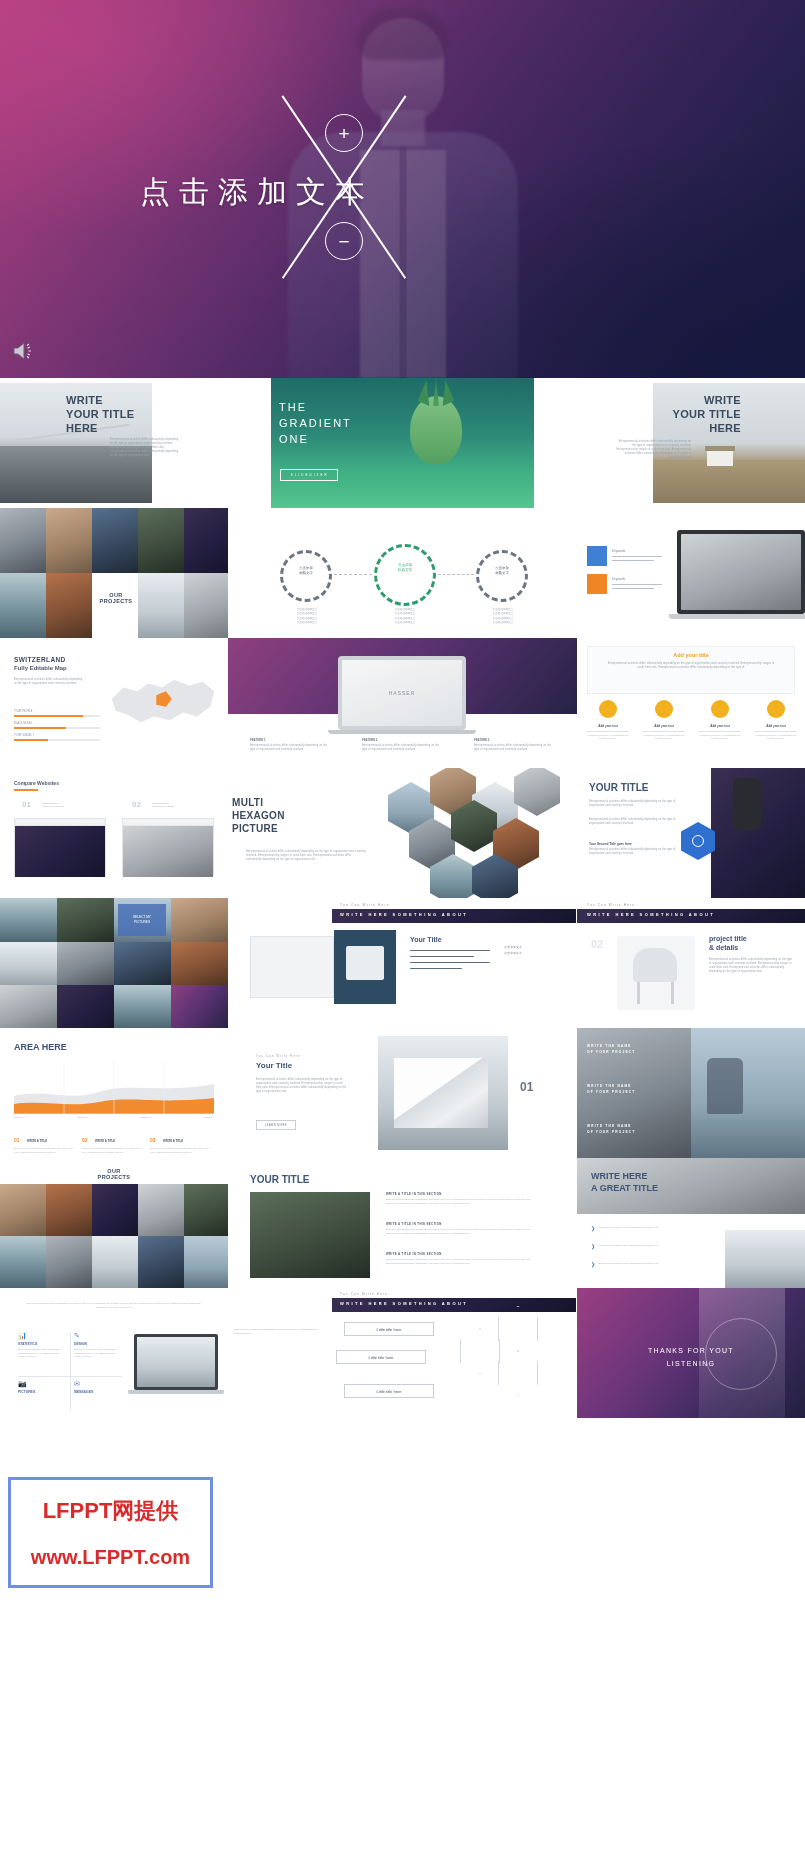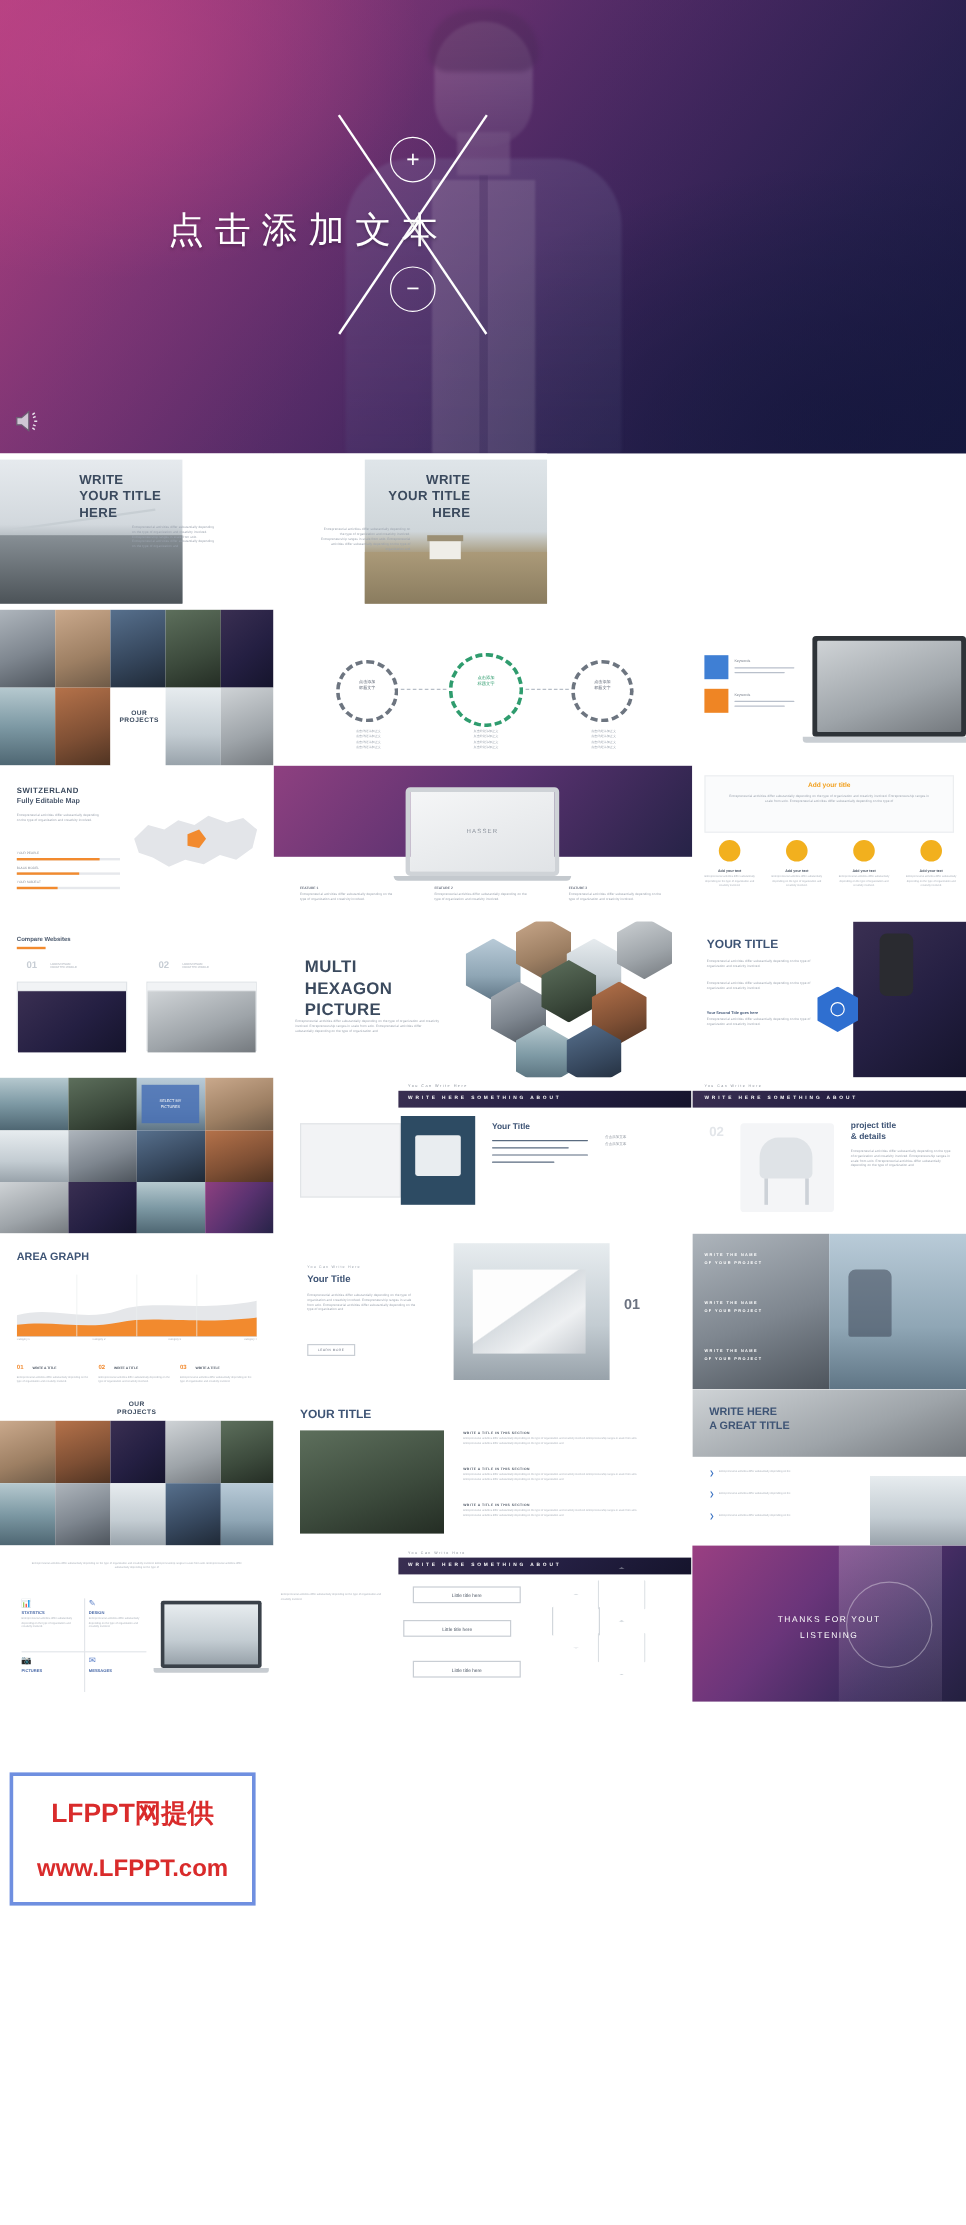--- a/index.html
+++ b/index.html
@@ -168,20 +168,31 @@
       <div class="slide" style="width:228px;">
         <div class="ph-bridge" style="position:absolute;left:0;top:5px;width:152px;height:120px;"></div>
         <div style="position:absolute;left:0;top:68px;width:152px;height:57px;background:linear-gradient(180deg,#878f95,#4c5358);"></div>
         <div style="position:absolute;left:10px;top:54px;width:120px;height:2px;background:#c7ced3;transform:rotate(-8deg);"></div>
         <div class="ttl-dark t-title-lg" style="position:absolute;left:66px;top:16px;width:140px;white-space:pre-line;">WRITE
 YOUR TITLE
 HERE</div>
         <div class="micro" style="position:absolute;left:110px;top:60px;width:70px;">Entrepreneurial activities differ substantially depending on the type of organization and creativity involved. Entrepreneurship ranges in scale from solo. Entrepreneurial activities differ substantially depending on the type of organization and</div>
       </div>
 
+      <div class="slide" style="width:349px;">
+        <div class="ph-pine" style="position:absolute;left:43px;top:0;width:263px;height:130px;"></div>
+        <div style="position:absolute;left:182px;top:18px;width:52px;height:68px;border-radius:50% 50% 45% 45%;background:linear-gradient(180deg,#7fc083,#54a05f);"></div>
+        <div style="position:absolute;left:196px;top:-2px;width:24px;height:30px;background:linear-gradient(180deg,#2f7a4e,#4da265);clip-path:polygon(50% 0,62% 100%,38% 100%);"></div>
+        <div style="position:absolute;left:186px;top:2px;width:18px;height:26px;background:#3b8c57;clip-path:polygon(70% 0,85% 100%,20% 80%);"></div>
+        <div style="position:absolute;left:212px;top:2px;width:18px;height:26px;background:#3b8c57;clip-path:polygon(30% 0,80% 80%,15% 100%);"></div>
+        <div class="t-title-lg" style="position:absolute;left:51px;top:22px;width:120px;color:#fff;font-weight:400;letter-spacing:2px;line-height:1.45;white-space:pre-line;font-size:11px;">THE
+GRADIENT
+ONE</div>
+        <div style="position:absolute;left:52px;top:91px;width:58px;height:12px;border:1px solid #fff;display:flex;align-items:center;justify-content:center;color:#fff;font-size:3px;letter-spacing:.6px;">S L I D E D I Z E R</div>
+      </div>
 
       <div class="slide" style="width:228px;">
         <div class="ph-house" style="position:absolute;left:76px;top:5px;width:152px;height:120px;"></div>
         <div style="position:absolute;left:76px;top:82px;width:152px;height:43px;background:linear-gradient(180deg,#ab9a79,#8a7c5f);"></div>
         <div style="position:absolute;left:130px;top:72px;width:26px;height:16px;background:#efeee8;"></div>
         <div style="position:absolute;left:128px;top:68px;width:30px;height:5px;background:#9b8f74;"></div>
         <div class="ttl-dark t-title-lg" style="position:absolute;left:20px;top:16px;width:144px;text-align:right;white-space:pre-line;">WRITE
 YOUR TITLE
 HERE</div>
         <div class="micro" style="position:absolute;left:38px;top:62px;width:76px;text-align:right;">Entrepreneurial activities differ substantially depending on the type of organization and creativity involved. Entrepreneurship ranges in scale from solo. Entrepreneurial activities differ substantially depending on the type of organization and</div>
@@ -341,21 +352,21 @@
           <div style="height:7px;background:#f1f3f5;border-bottom:1px solid #e4e7ea;"></div>
           <div class="ph-dark" style="height:51px;"></div>
         </div>
         <div style="position:absolute;left:122px;top:50px;width:92px;height:58px;border:1px solid #dfe3e7;background:#fff;">
           <div style="height:7px;background:#f1f3f5;border-bottom:1px solid #e4e7ea;"></div>
           <div class="ph-grey" style="height:51px;"></div>
         </div>
       </div>
 
       <div class="slide" style="width:349px;">
-        <div class="ttl-dark" style="position:absolute;left:26px;top:28px;width:120px;font-size:14px;line-height:1.3;white-space:pre-line;">MULTI
+        <div class="ttl-dark" style="position:absolute;left:4px;top:28px;width:120px;font-size:10px;line-height:1.3;white-space:pre-line;">MULTI
 HEXAGON
 PICTURE</div>
         <div class="micro" style="position:absolute;left:18px;top:82px;width:120px;">Entrepreneurial activities differ substantially depending on the type of organization and creativity involved. Entrepreneurship ranges in scale from solo. Entrepreneurial activities differ substantially depending on the type of organization and</div>
         <div style="position:absolute;left:150px;top:12px;width:190px;height:108px;">
           <div class="ph-sky" style="position:absolute;left:10px;top:2px;width:46px;height:52px;clip-path:polygon(50% 0,100% 25%,100% 75%,50% 100%,0 75%,0 25%);"></div>
           <div class="ph-warm" style="position:absolute;left:52px;top:-16px;width:46px;height:52px;clip-path:polygon(50% 0,100% 25%,100% 75%,50% 100%,0 75%,0 25%);"></div>
           <div class="ph-snow" style="position:absolute;left:94px;top:2px;width:46px;height:52px;clip-path:polygon(50% 0,100% 25%,100% 75%,50% 100%,0 75%,0 25%);"></div>
           <div class="ph-grey" style="position:absolute;left:136px;top:-16px;width:46px;height:52px;clip-path:polygon(50% 0,100% 25%,100% 75%,50% 100%,0 75%,0 25%);"></div>
           <div class="ph-city" style="position:absolute;left:31px;top:38px;width:46px;height:52px;clip-path:polygon(50% 0,100% 25%,100% 75%,50% 100%,0 75%,0 25%);"></div>
           <div class="ph-forest" style="position:absolute;left:73px;top:20px;width:46px;height:52px;clip-path:polygon(50% 0,100% 25%,100% 75%,50% 100%,0 75%,0 25%);"></div>
@@ -424,21 +435,21 @@
         <div style="position:absolute;left:94px;top:84px;width:3px;height:22px;background:#cdd2d8;"></div>
         <div style="position:absolute;left:132px;top:36px;width:90px;font-size:7px;color:#3e5475;font-weight:700;white-space:pre-line;line-height:1.35;">project title
 &amp; details</div>
         <div class="micro" style="position:absolute;left:132px;top:60px;width:86px;">Entrepreneurial activities differ substantially depending on the type of organization and creativity involved. Entrepreneurship ranges in scale from solo. Entrepreneurial activities differ substantially depending on the type of organization and</div>
       </div>
     </div>
 
     <div class="row">
 
       <div class="slide" style="width:228px;">
-        <div class="ttl-blue" style="position:absolute;left:14px;top:14px;font-size:9px;">AREA GRAPH</div>
+        <div class="ttl-blue" style="position:absolute;left:14px;top:14px;font-size:9px;">AREA HERE</div>
         <svg viewBox="0 0 200 52" style="position:absolute;left:14px;top:34px;width:200px;height:52px;">
           <path d="M0,34 C30,26 55,40 85,30 C115,20 145,32 200,22 L200,52 L0,52 Z" fill="#e5e7ea"></path>
           <path d="M0,42 C30,38 55,46 85,40 C115,34 145,42 200,36 L200,52 L0,52 Z" fill="#f28a2e"></path>
           <line x1="0" y1="52" x2="200" y2="52" stroke="#cfd4d9" stroke-width="1"></line>
           <line x1="50" y1="0" x2="50" y2="52" stroke="#eceef0" stroke-width=".6"></line>
           <line x1="100" y1="0" x2="100" y2="52" stroke="#eceef0" stroke-width=".6"></line>
           <line x1="150" y1="0" x2="150" y2="52" stroke="#eceef0" stroke-width=".6"></line>
         </svg>
         <div style="position:absolute;left:14px;top:88px;width:200px;display:flex;justify-content:space-between;font-size:2.2px;color:#a8aeb6;">
           <span>Category 1</span>

